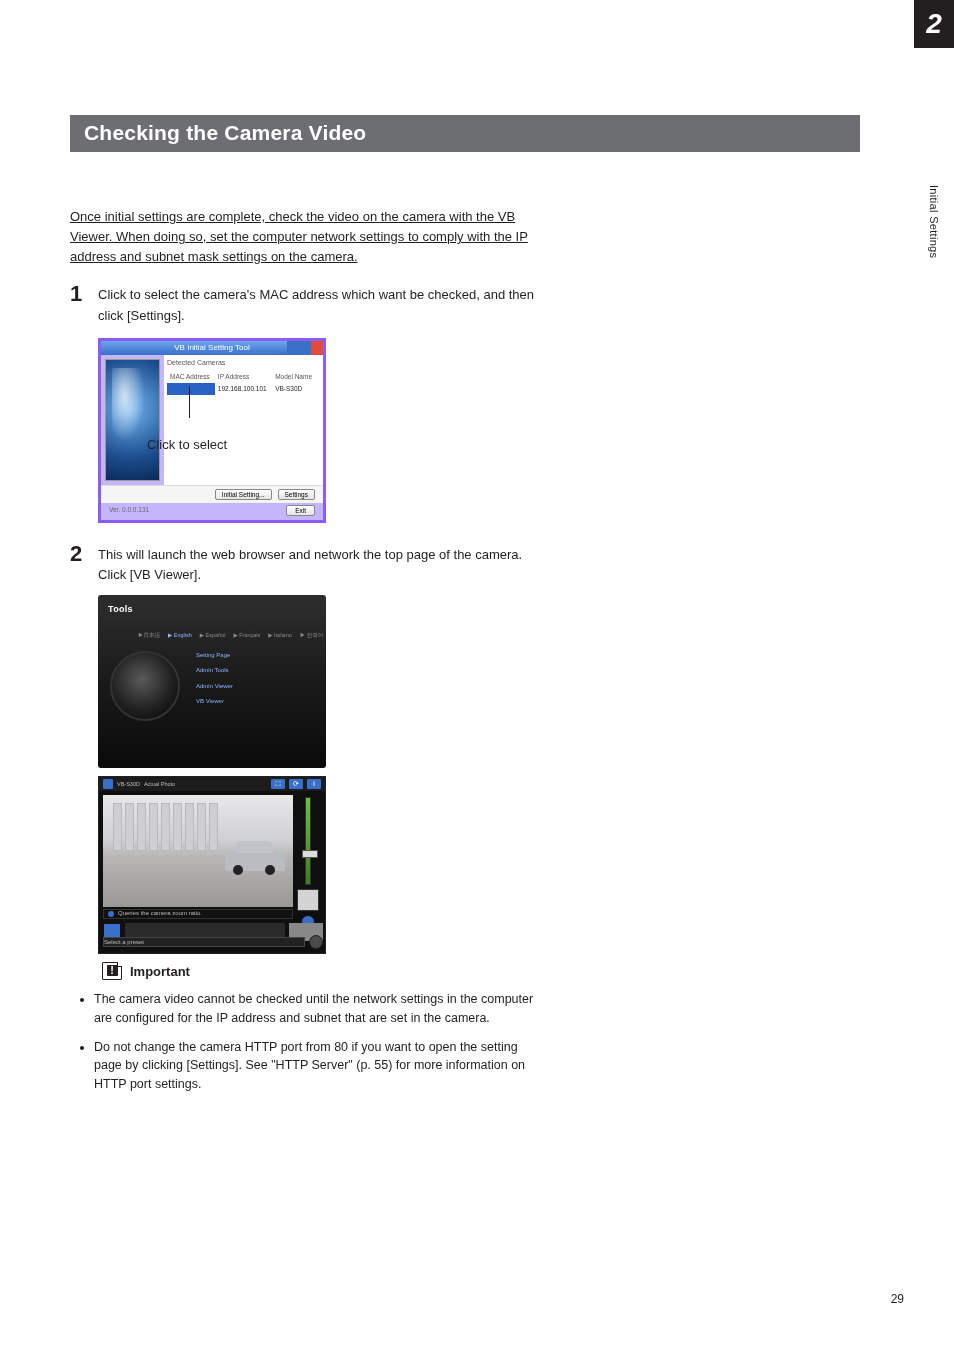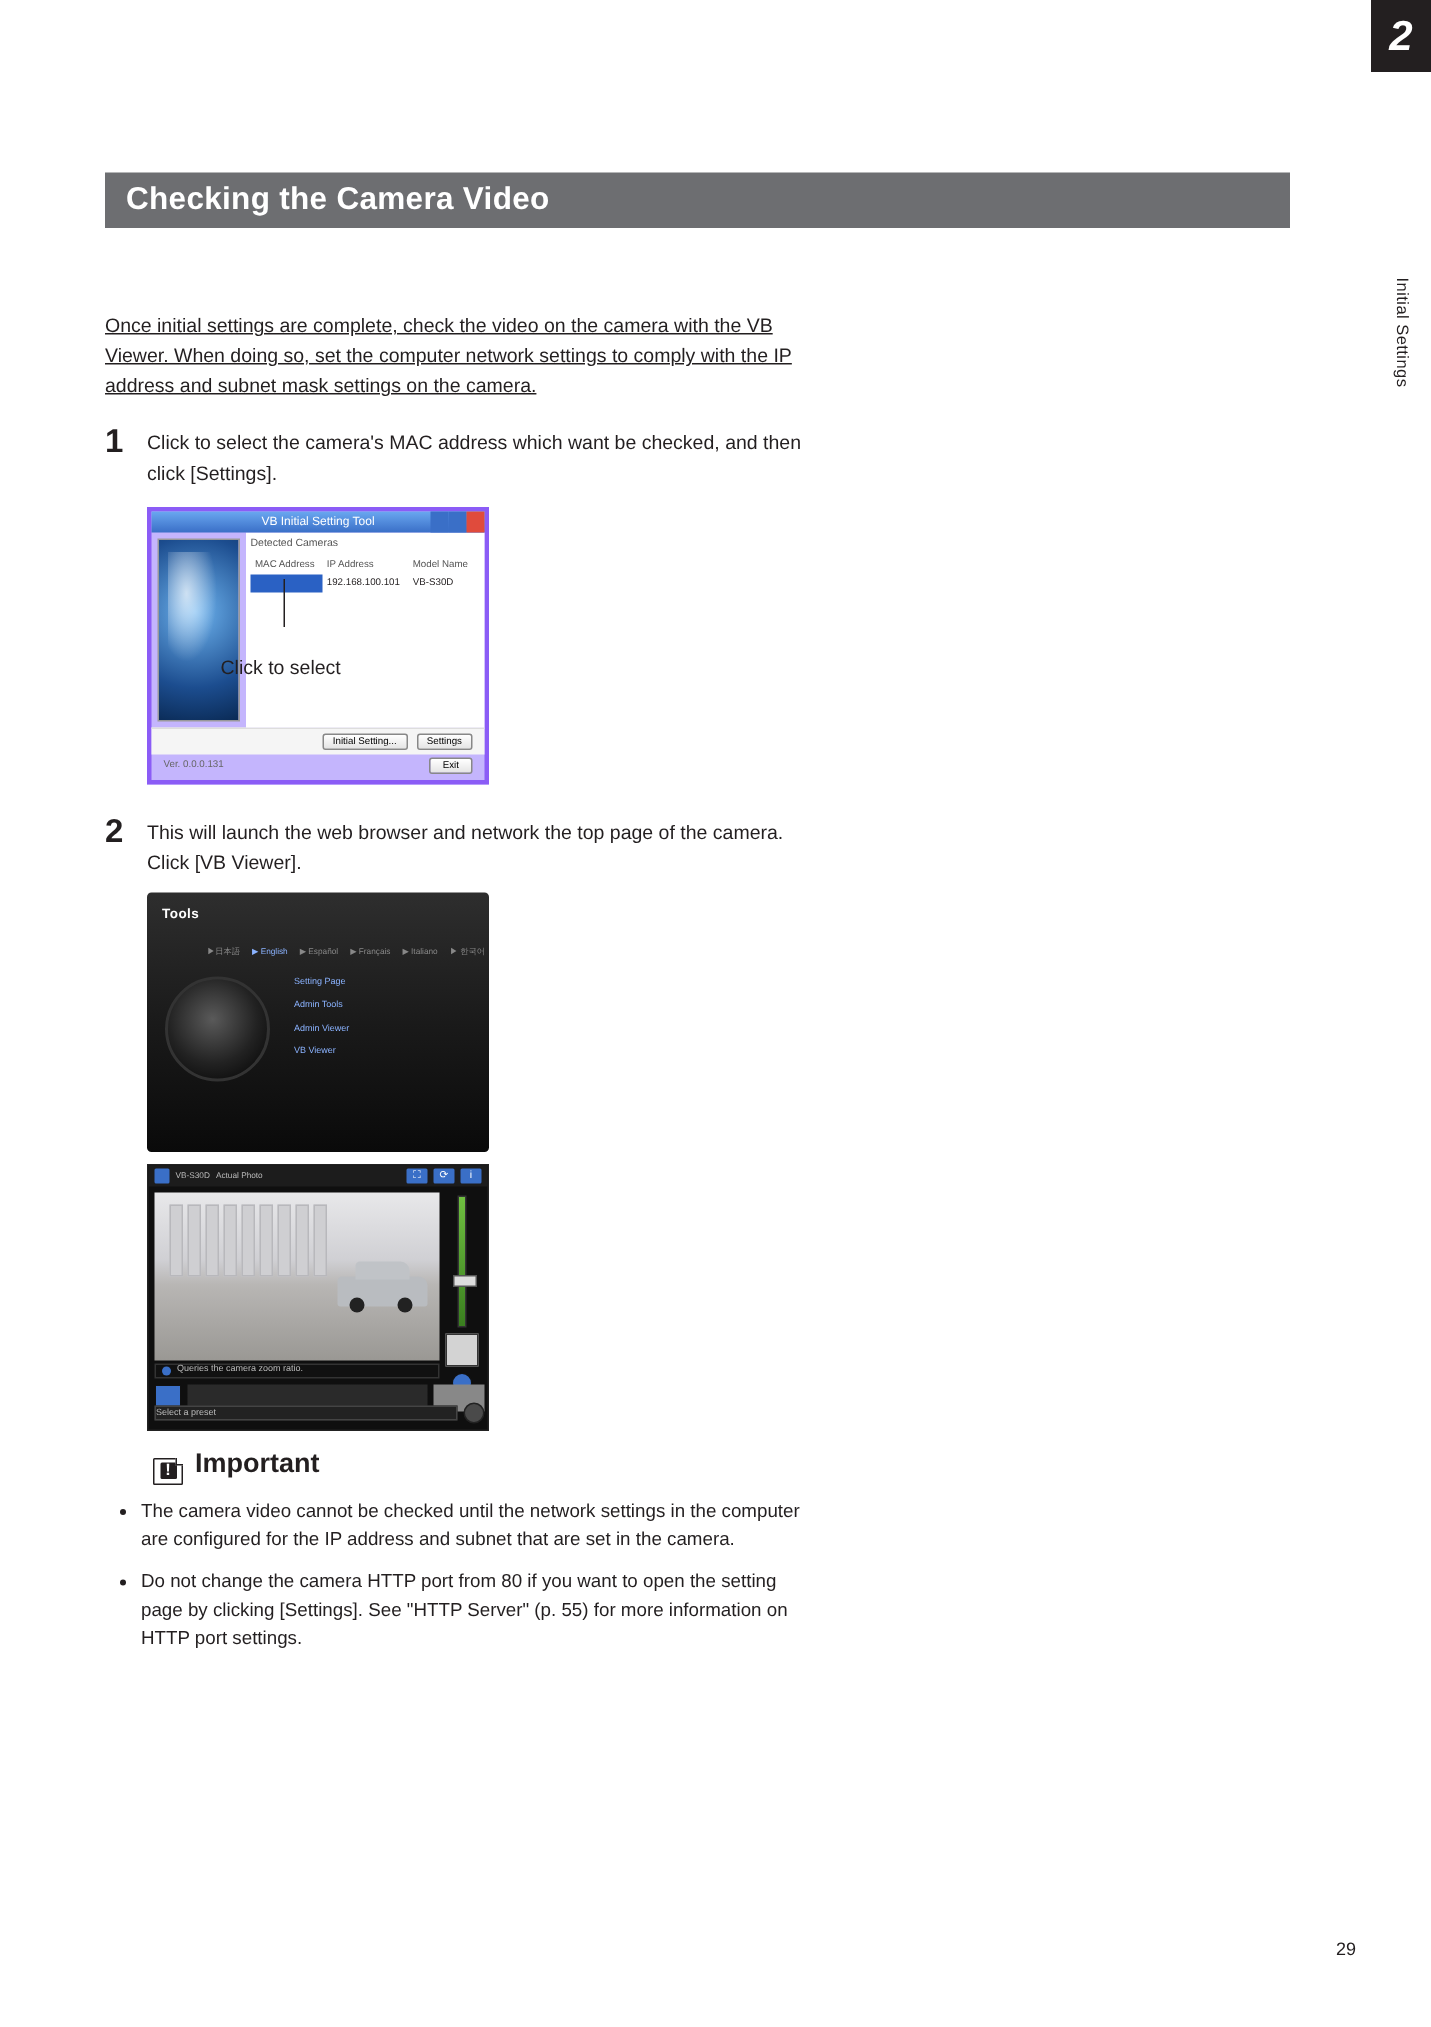--- a/index.html
+++ b/index.html
@@ -188,21 +188,21 @@
   .fig3 .statusbar .i{width:6px;height:6px;border-radius:50%;background:#3a6fc7}
   .fig3 .bottom{position:absolute;left:4px;top:146px;width:220px;height:26px;display:flex;gap:4px}
   .fig3 .bottom .sq{width:18px;height:18px;background:#3a6fc7;border:1px solid #111;border-radius:1px}
   .fig3 .bottom .bar{flex:1;height:18px;background:linear-gradient(90deg,#2a2a2a,#2a2a2a)}
   .fig3 .bottom .mini{width:34px;height:18px;background:#888}
   .fig3 .bottom2{position:absolute;left:4px;bottom:4px;width:220px;display:flex;align-items:center;gap:4px}
   .fig3 .bottom2 .drop{flex:1;height:10px;background:#222;border:1px solid #444}
   .fig3 .bottom2 .circ{width:14px;height:14px;border-radius:50%;background:#4a4a4a;border:1px solid #222}
 
   
-  .important-head { display:flex; align-items:flex-end; gap:8px; font-weight:700; font-size:18px; margin-bottom:8px;padding-left:32px;}
+  .important-head { display:flex; align-items:flex-start; gap:8px; font-weight:700; font-size:13px; margin-bottom:8px;padding-left:32px;}
   .important-icon {
     width:20px; height:18px; border:1.5px solid #231f20; border-radius:1px;
     position:relative; display:flex; align-items:center; justify-content:center;
   }
   .important-icon::before{
     content:"!"; font-size:11px; font-weight:700; color:#fff;
     width:11px;height:11px;background:#231f20;border-radius:1px;
     display:flex;align-items:center;justify-content:center;line-height:1;
   }
   .important-icon .corner{position:absolute;right:-1px;top:-1px;width:5px;height:5px;background:#fff;border-left:1.5px solid #231f20;border-bottom:1.5px solid #231f20}

